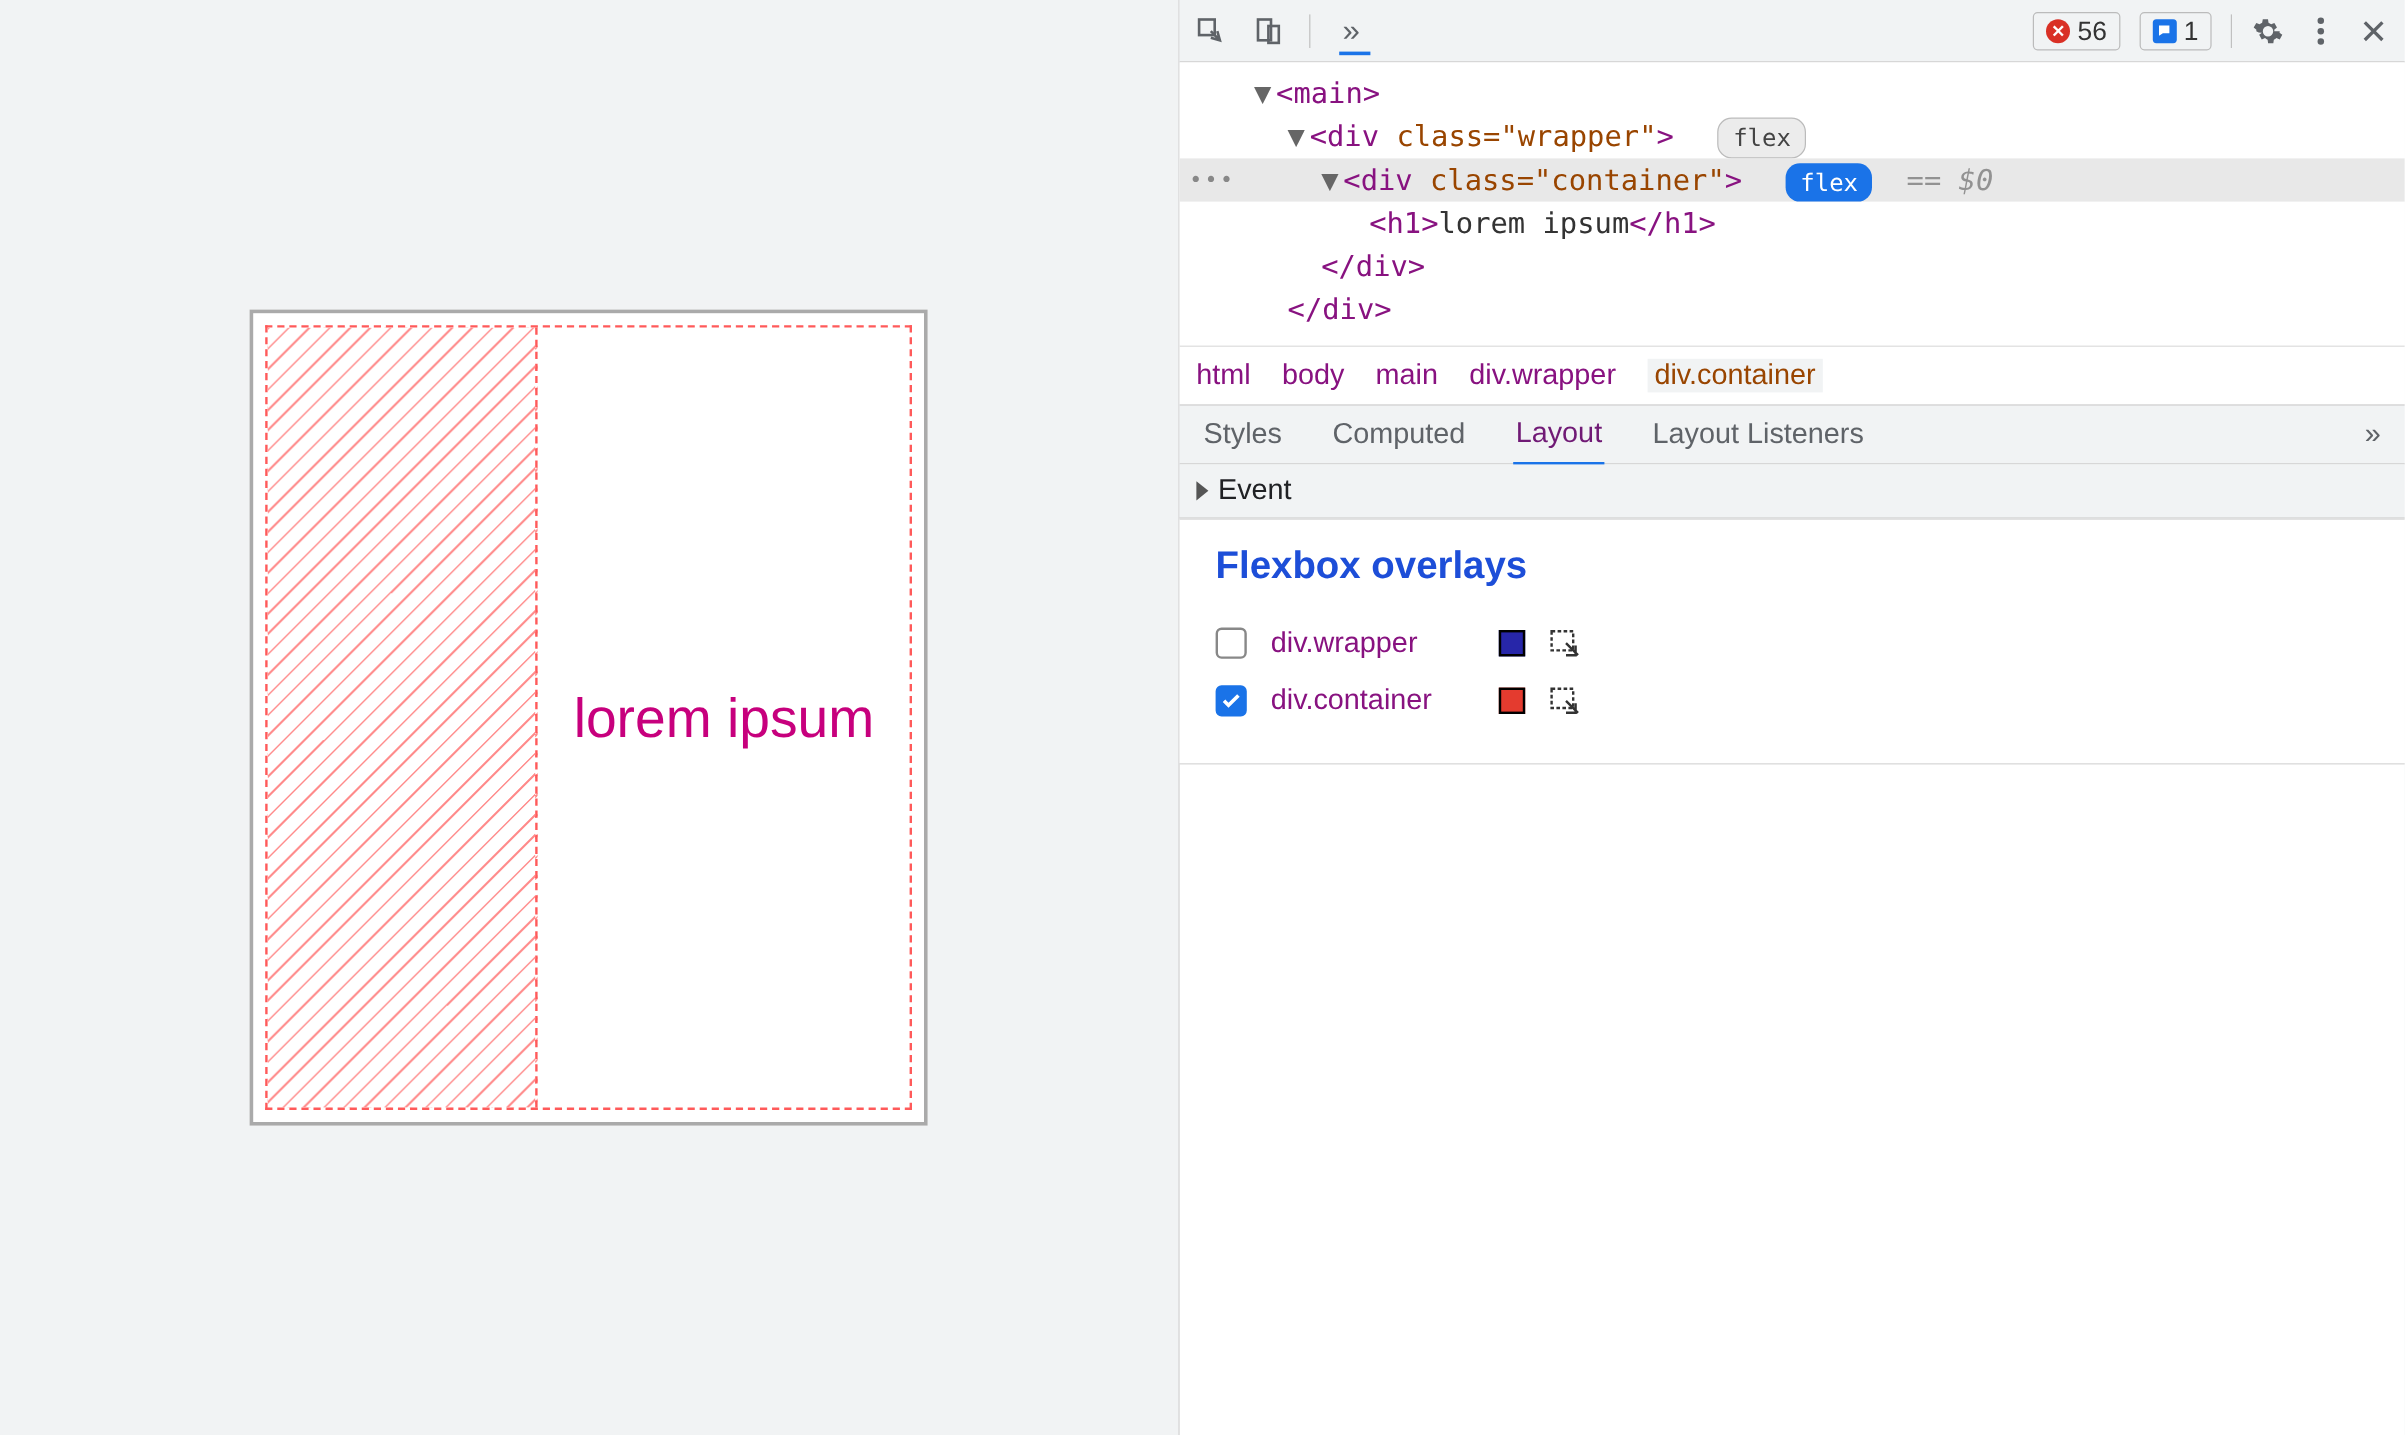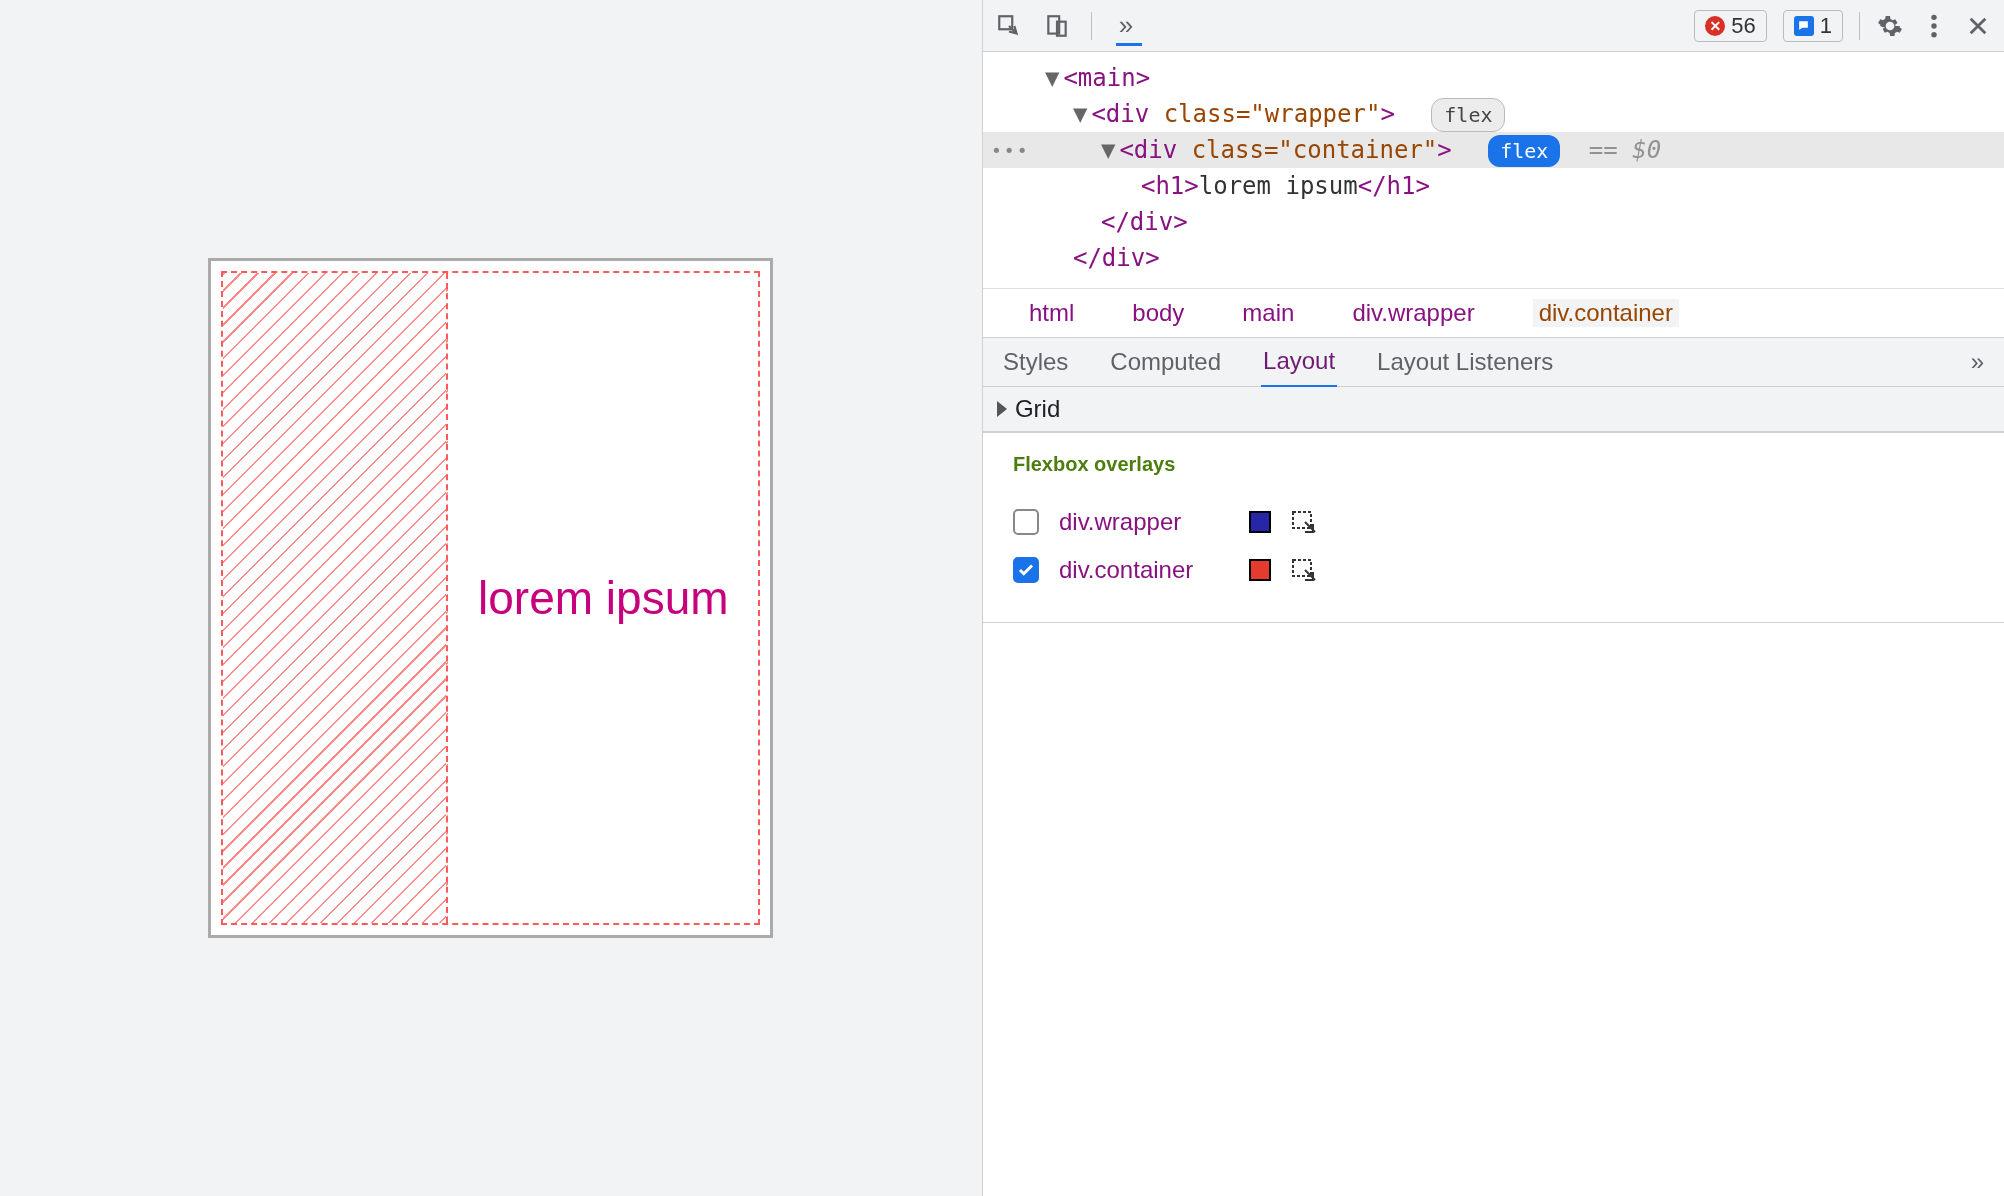--- a/index.html
+++ b/index.html
@@ -134,21 +134,21 @@
 .trail { color:#929292; font-family:Menlo,monospace; margin-left:14px; font-style:italic; }
 
 
 .breadcrumb {
   display: flex; gap: 26px;
   padding: 10px 14px;
   border-top: 1px solid #ddd;
   background: #fff;
   font-size: 24px;
 }
-.crumb { color: #881280; cursor: default; margin-left: 32px; }
+.crumb { color: #881280; cursor: default; }
 .crumb-active { color: #994500; background:#f1f3f4; padding:0 6px;}
 
 
 .tabs {
   display: flex;
   background: #f1f3f4;
   border-top: 1px solid #d0d0d0;
   border-bottom: 1px solid #d0d0d0;
   padding: 0 18px;
   align-items: center;
@@ -172,21 +172,21 @@
   color: #202124;
   display: flex; align-items: center; gap: 8px;
   border-top: 1px solid #d0d0d0;
 }
 .sec-header:first-of-type { border-top: none; }
 .tri { display:inline-block; width:0; height:0; }
 .tri-right { border-top:8px solid transparent; border-bottom:8px solid transparent; border-left:10px solid #555; }
 .tri-down { border-left:8px solid transparent; border-right:8px solid transparent; border-top:10px solid #555; }
 
 .sec-body { padding: 20px 30px 28px 30px; background:#fff; border-top:1px solid #d0d0d0; }
-.sec-title { font-weight: 700; font-size: 20px; margin-bottom: 22px; color:#4d7c0f; }
+.sec-title { font-weight: 700; font-size: 32px; margin-bottom: 22px; color:#1d4ed8; }
 .overlay-row { display:flex; align-items:center; gap:20px; padding:10px 0; font-size:24px; }
 .cbox {
   width: 26px; height: 26px; border: 2px solid #888; border-radius: 5px; background:#fff;
   display:inline-flex; align-items:center; justify-content:center;
 }
 .cbox.checked { background:#1a73e8; border-color:#1a73e8; }
 .cbox.checked svg { stroke:#fff; }
 .olabel { color:#881280; min-width:170px; }
 .swatch { width:22px; height:22px; border:2px solid #000; }
 .sw-blue { background:#2726a9; }
@@ -299,21 +299,21 @@
     <span class="tab">Styles</span>
     <span class="tab">Computed</span>
     <span class="tab tab-active">Layout</span>
     <span class="tab">Layout Listeners</span>
     <span class="tab tab-more">»</span>
   </div>
 
   <div class="section">
     <div class="sec-header">
       <span class="tri tri-right"></span>
-      <span>Grid</span>
+      <span>Event</span>
     </div>
   </div>
 
   <div class="section">
     <div class="sec-body">
       <div class="sec-title">Flexbox overlays</div>
 
       <div class="overlay-row">
         <span class="cbox"></span>
         <span class="olabel">div.wrapper</span>

